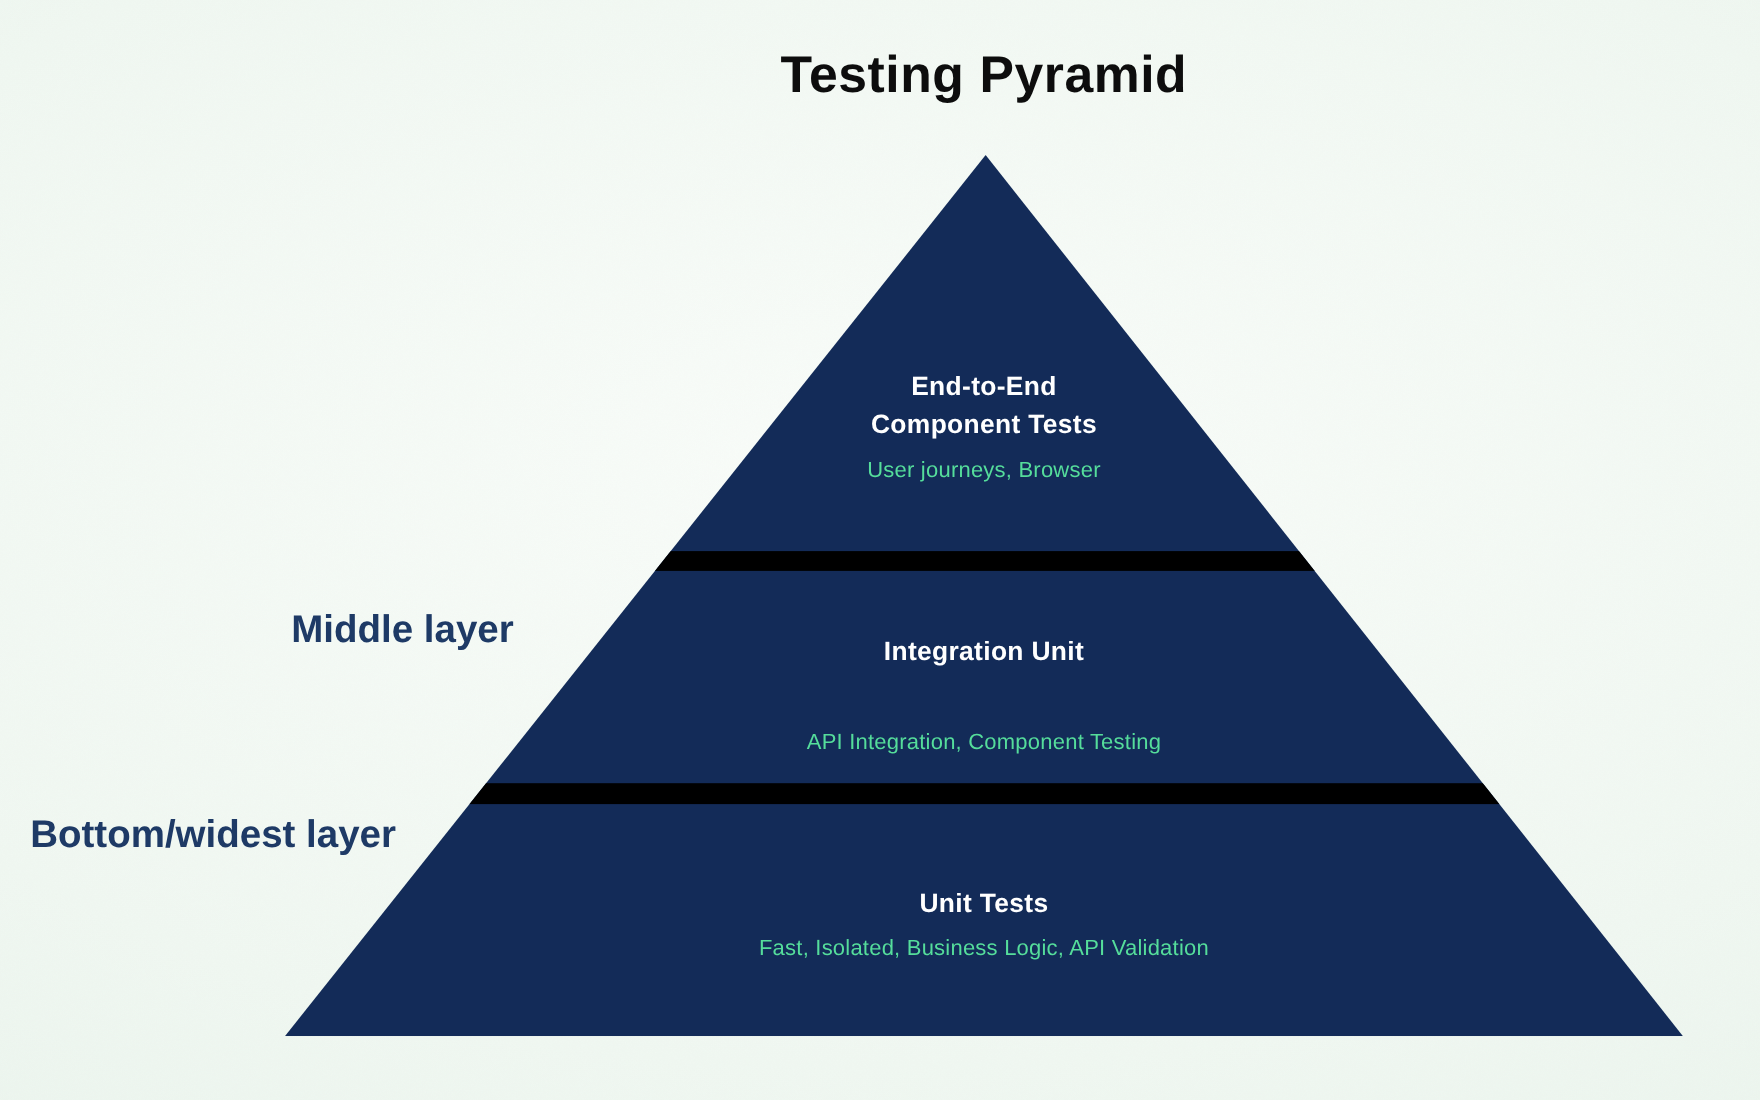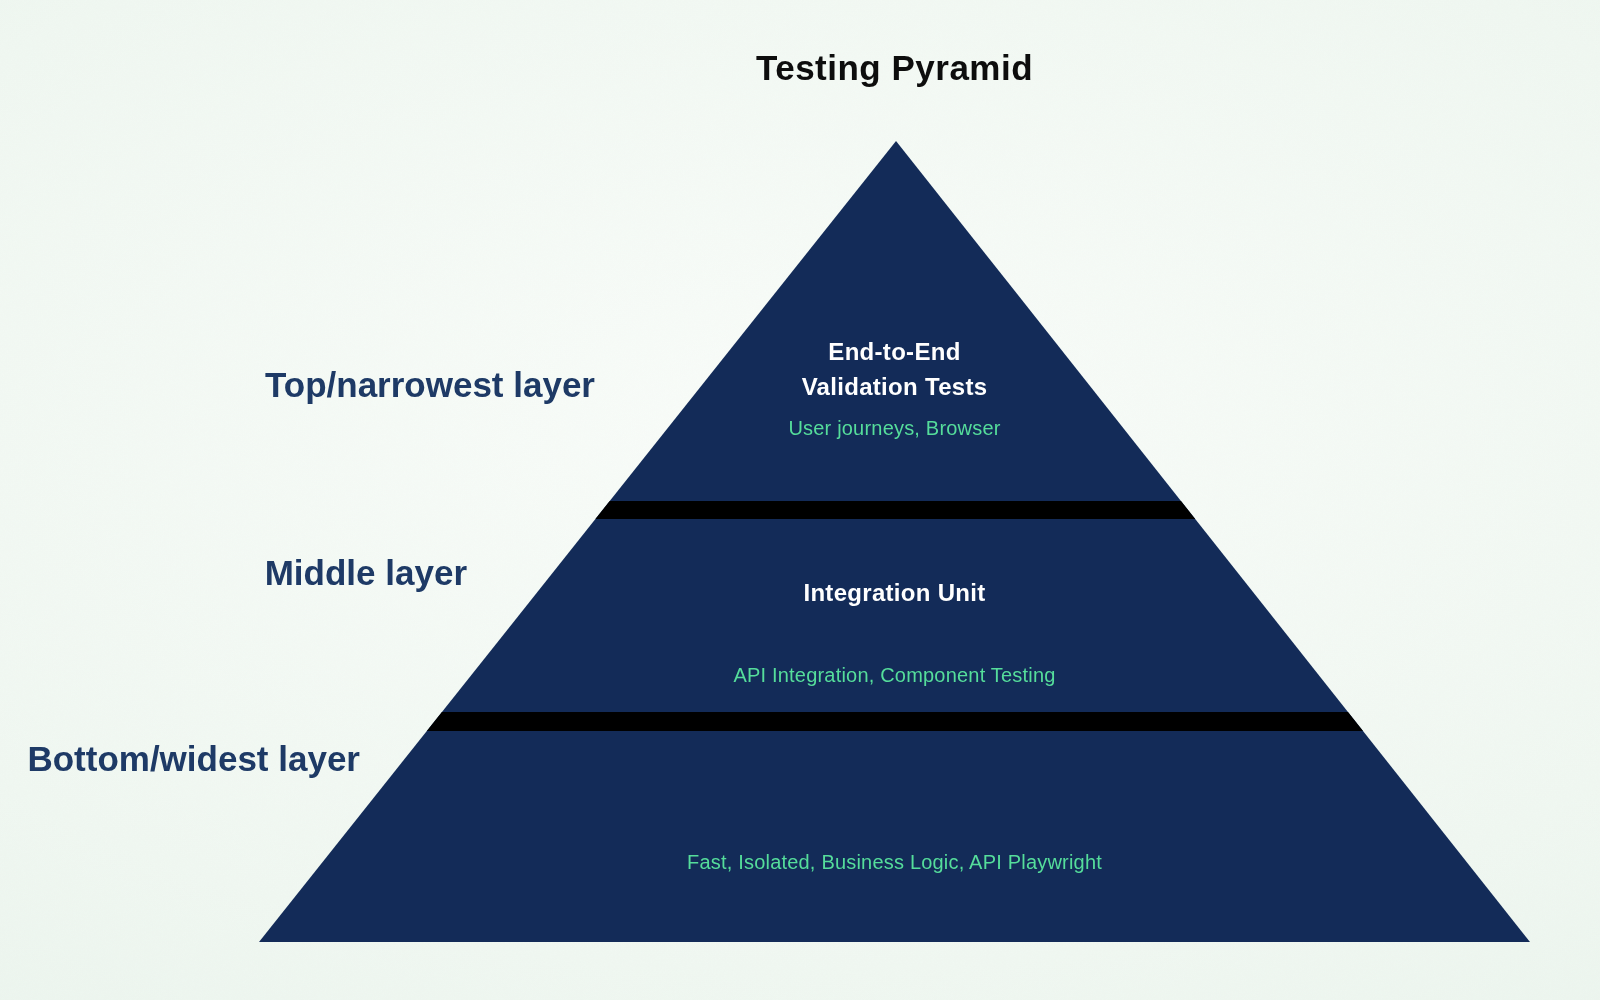--- a/index.html
+++ b/index.html
@@ -24,21 +24,21 @@
     background:radial-gradient(120% 100% at 50% 42%, #f9fcf9 0%, #f0f7f1 55%, #e7f2ea 100%);
   }
   .noise{
     position:absolute;inset:0;width:100%;height:100%;
     opacity:0.45;pointer-events:none;
   }
   .title{
     position:absolute;
     left:259px;top:44px;width:1271px;
     text-align:center;
-    font-size:35px;font-weight:700;
+    font-size:47px;font-weight:700;
     letter-spacing:0.5px;
     line-height:48px;
     color:var(--title-text);
   }
   .pyramid{
     position:absolute;
     left:259px;top:141px;width:1271px;height:801px;
     background:var(--pyramid);
     clip-path:polygon(50.12% 0%, 100% 100%, 0% 100%);
   }
@@ -98,28 +98,28 @@
 
   <h1 class="title">Testing Pyramid</h1>
 
   <div class="pyramid">
     <div class="band band-1"></div>
     <div class="band band-2"></div>
   </div>
 
   <div class="layer-text layer-heading t-l1-head">
     <div>End-to-End</div>
-    <div>Validation Tests</div>
+    <div>Component Tests</div>
   </div>
   <div class="layer-text layer-subtitle t-l1-sub">
     <div>User journeys, Browser</div>
   </div>
 
   <div class="layer-text layer-heading t-l2-head">Integration Unit</div>
   <div class="layer-text layer-subtitle t-l2-sub">API Integration, Component Testing</div>
 
-  <div class="layer-text layer-subtitle t-l3-sub">Fast, Isolated, Business Logic, API Playwright</div>
+  <div class="layer-text layer-heading t-l3-head">Unit Tests</div>
+  <div class="layer-text layer-subtitle t-l3-sub">Fast, Isolated, Business Logic, API Validation</div>
 
-  <div class="side-label side-label-top">Top/narrowest layer</div>
   <div class="side-label side-label-middle">Middle layer</div>
   <div class="side-label side-label-bottom">Bottom/widest layer</div>
 
 </div>
 
 </body></html>

